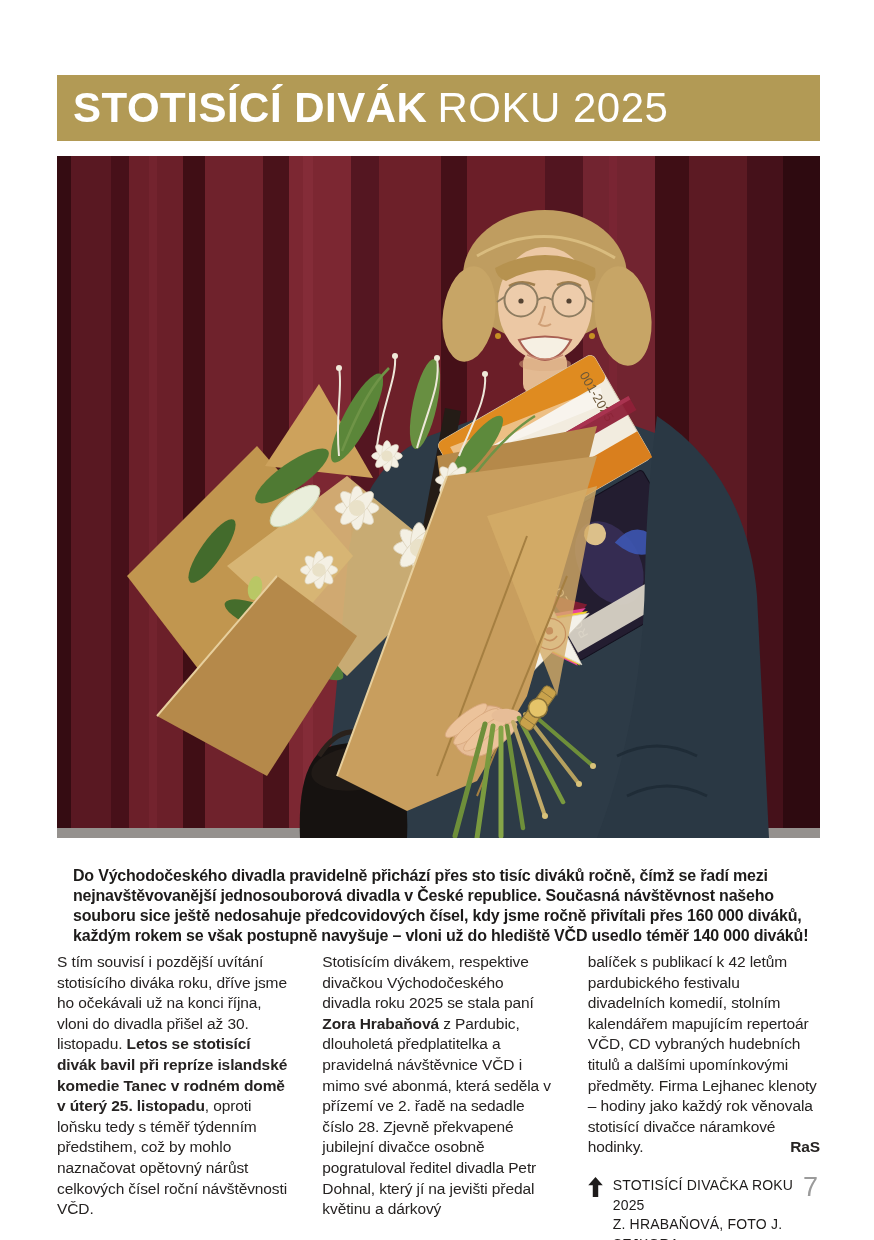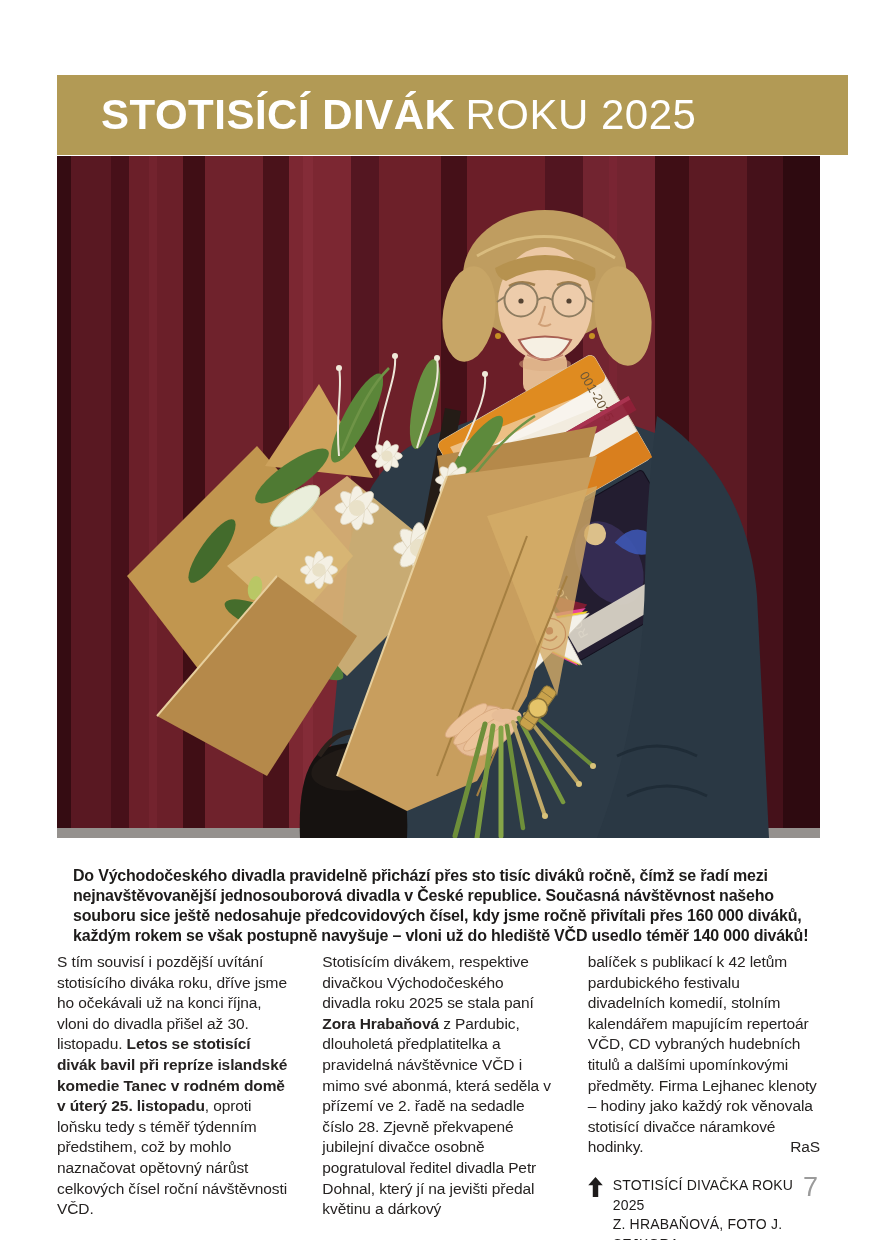--- a/index.html
+++ b/index.html
@@ -2,22 +2,22 @@
 <html lang="cs"><head>
 <meta charset="utf-8">
 <style>
   html,body{margin:0;padding:0;}
   body{
     width:874px;height:1240px;background:#ffffff;position:relative;
     font-family:"Liberation Sans",sans-serif;color:#221f1f;overflow:hidden;
   }
   .page{position:absolute;inset:0;}
   .title-band{
-    position:absolute;left:57px;top:75px;width:763px;height:80px;
-    background:#b29a55;display:flex;align-items:center;padding-left:28px;
+    position:absolute;left:57px;top:75px;width:763px;height:66px;
+    background:#b29a55;display:flex;align-items:center;
   }
   .title-band h1{
     margin:0;padding-left:16px;font-size:42px;line-height:1;color:#ffffff;
     letter-spacing:.5px;font-weight:700;white-space:nowrap;
   }
   .t-light{font-weight:400;margin-left:10px;}
   .photo{
     position:absolute;left:57px;top:156px;width:763px;height:682px;margin:0;
     overflow:hidden;background:#5e1a23;
   }
@@ -26,21 +26,21 @@
     position:absolute;left:57px;top:850px;width:763px;margin:16px;
     font-weight:700;font-size:16px;line-height:1.26;letter-spacing:-.2px;color:#1d1b1a;
   }
   .columns{
     position:absolute;left:57px;top:952px;width:763px;display:flex;gap:33px;
   }
   .col{
     width:244px;font-size:15.5px;line-height:1.33;letter-spacing:-.1px;color:#262322;
   }
   .col strong{font-weight:700;}
-  .byline{float:right;font-weight:400;}
+  .byline{float:right;font-weight:700;}
   .caption{
     display:flex;gap:10px;margin-top:18px;font-size:14px;line-height:1.4;
     letter-spacing:.2px;color:#1d1b1a;
   }
   .cap-icon{flex:0 0 auto;padding-top:1px;color:#1d1b1a;}
   .cap-icon svg{width:15px;height:20px;display:block;}
   .cap-text span{display:block;}
   .page-number{
     position:absolute;right:56px;top:1172px;font-size:27px;color:#9b9b9b;font-weight:400;
   }

